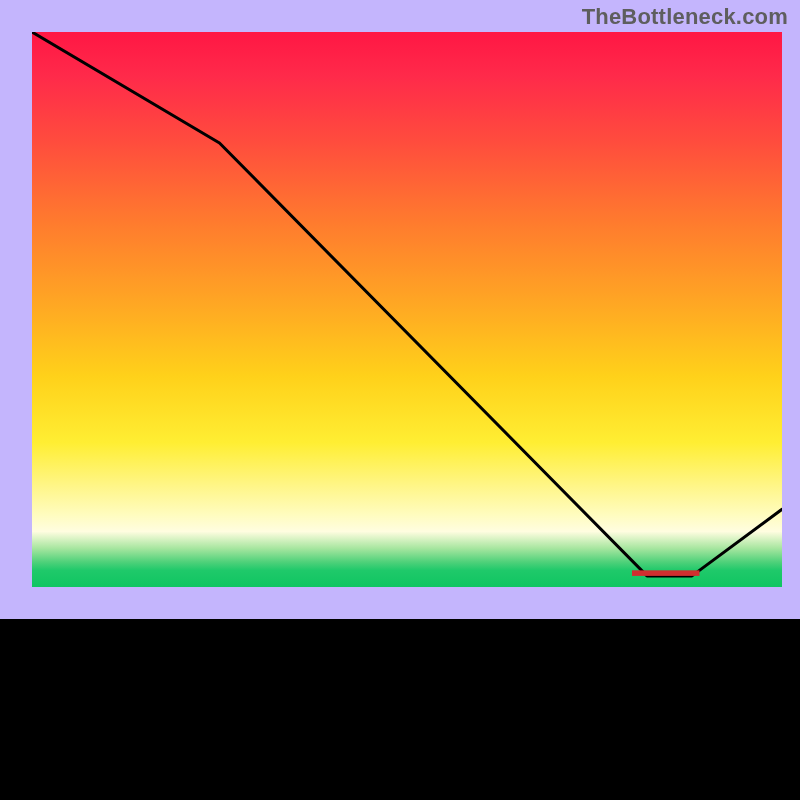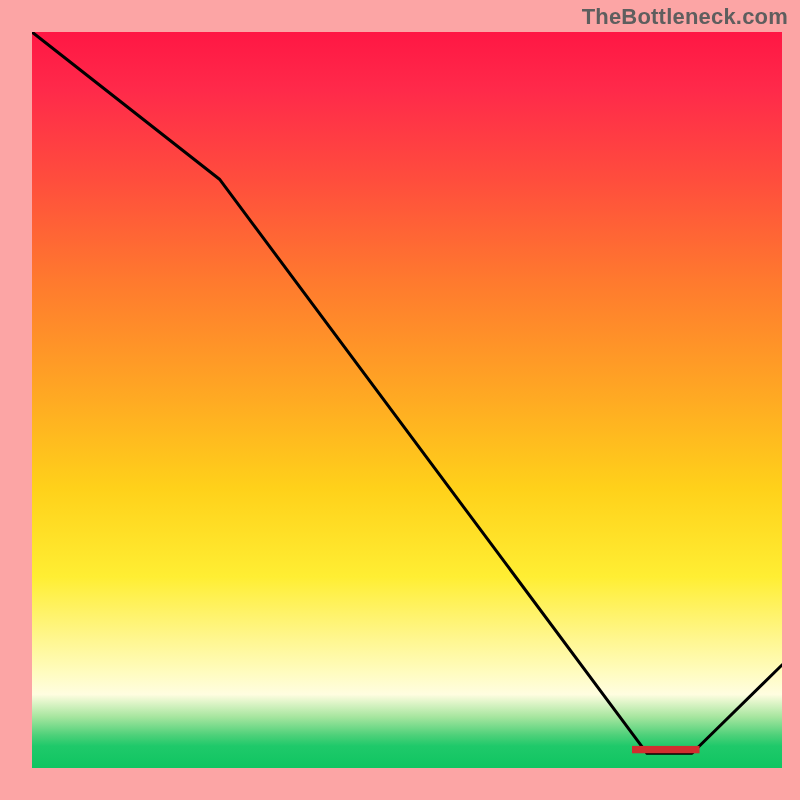--- a/index.html
+++ b/index.html
@@ -7,22 +7,22 @@
     padding: 0;
     width: 800px;
     height: 800px;
     background: #000;
     overflow: hidden;
     font-family: Arial, Helvetica, sans-serif;
   }
   .frame {
     position: relative;
     width: 800px;
-    height: 800px;
-    background: #fca5a5;
+    height: 619px;
+    background: #c4b5fd;
   }
   .watermark {
     position: absolute;
     top: 4px;
     right: 12px;
     color: #5e5e5e;
     font-size: 22px;
     font-weight: 600;
     letter-spacing: 0.2px;
     user-select: none;

